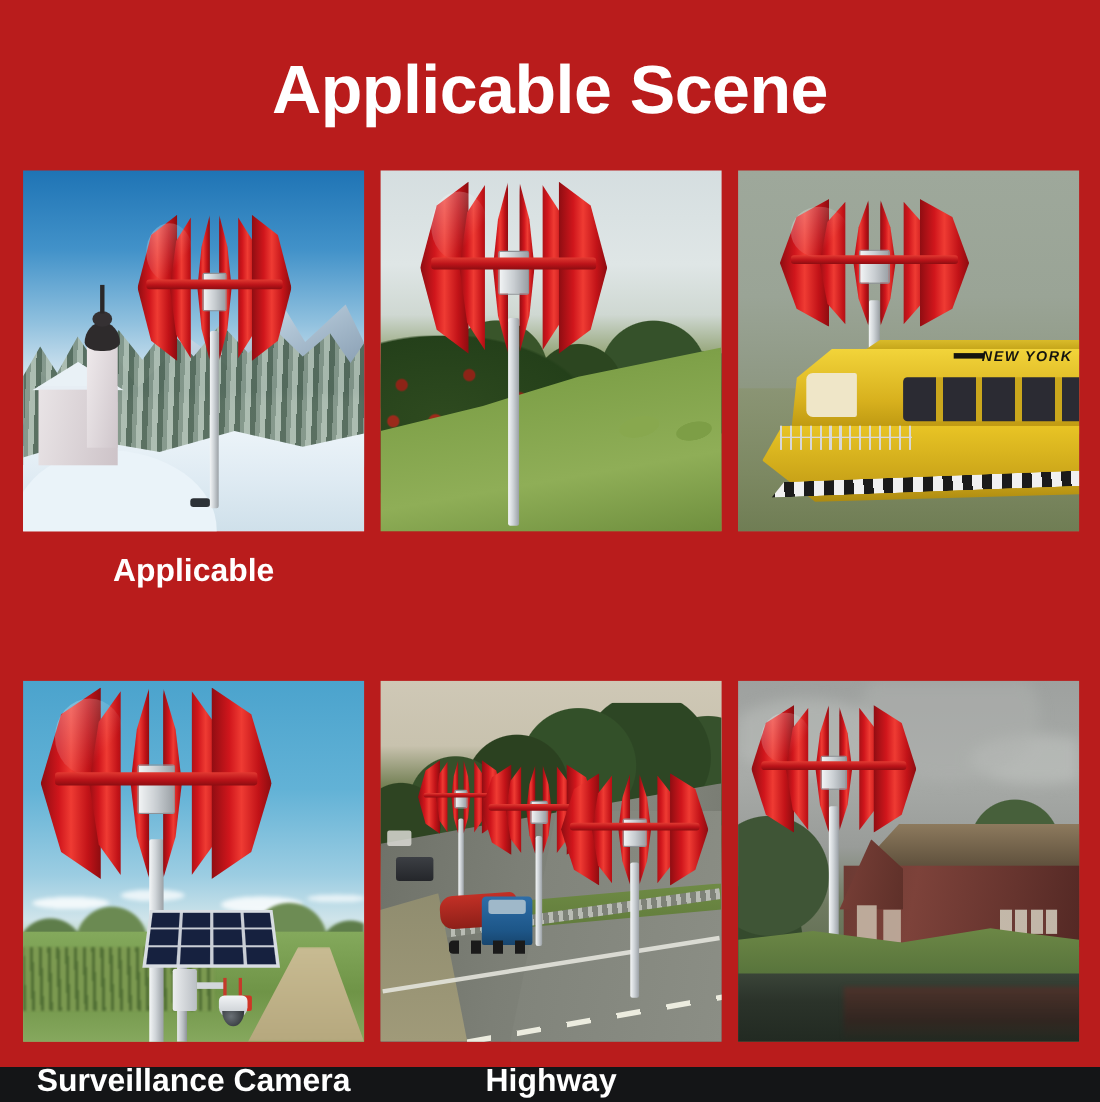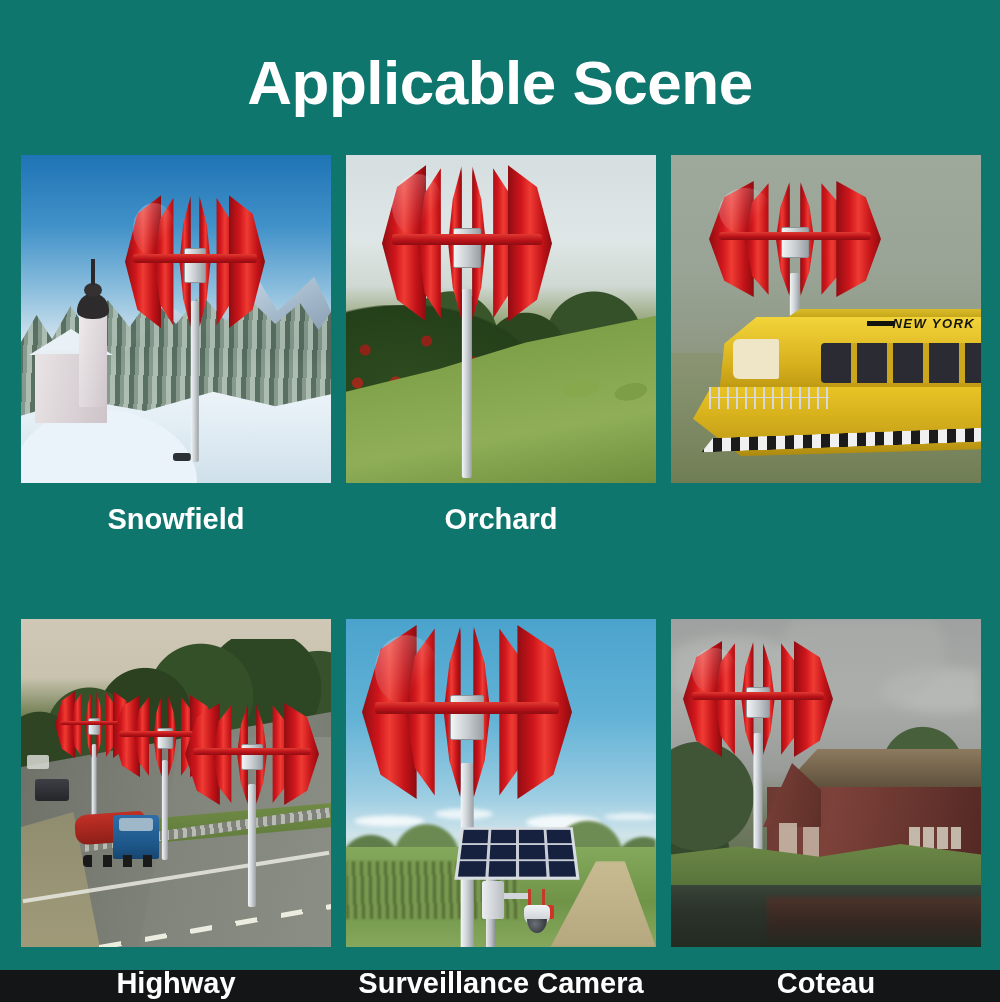--- a/index.html
+++ b/index.html
@@ -9,21 +9,21 @@
     height: 1002px;
     background: #141517;
     font-family: "Liberation Sans", sans-serif;
     overflow: hidden;
     position: relative;
   }
 
   .page {
     width: 1000px;
     height: 970px;
-    background: #0f766e;
+    background: #b91c1c;
     position: relative;
   }
 
   
   .page-title {
     width: 100%;
     text-align: center;
     color: #ffffff;
     font-size: 62px;
     font-weight: 700;
@@ -550,21 +550,21 @@
             <div class="blade inner-l"></div>
             <div class="blade inner-r"></div>
             <div class="blade mid-r"></div>
             <div class="blade outer-r"></div>
             <div class="hub-body"></div>
             <div class="hub-bar"></div>
             <div class="gloss"></div>
           </div>
         </div>
       </div>
-      <div class="caption">Snowfield</div>
+      <div class="caption">Applicable</div>
     </div>
 
     <div class="cell">
       <div class="tile sc-orchard">
         <div class="orch-treeline"></div>
         <div class="orch-apples"></div>
         <div class="orch-grass"></div>
         <div class="orch-leaf"></div>
         <div class="turbine" style="left:36px; top:10px; width:170px; height:270px;">
           <div class="pole"></div>
@@ -574,21 +574,20 @@
             <div class="blade inner-l"></div>
             <div class="blade inner-r"></div>
             <div class="blade mid-r"></div>
             <div class="blade outer-r"></div>
             <div class="hub-body"></div>
             <div class="hub-bar"></div>
             <div class="gloss"></div>
           </div>
         </div>
       </div>
-      <div class="caption">Orchard</div>
     </div>
 
     <div class="cell">
       <div class="tile sc-yacht">
         <div class="yacht-water"></div>
         <div class="turbine" style="left:38px; top:26px; width:172px; height:200px;">
           <div class="pole"></div>
           <div class="rotor">
             <div class="blade outer-l"></div>
             <div class="blade mid-l"></div>
@@ -604,83 +603,20 @@
         <div class="boat-roof"></div>
         <div class="boat-cabin"></div>
         <div class="boat-windows"></div>
         <div class="boat-bow-window"></div>
         <div class="boat-hull"></div>
         <div class="boat-rail"></div>
         <div class="boat-check"></div>
         <div class="boat-dash"></div>
         <div class="boat-label">NEW YORK</div>
       </div>
-    </div>
-
-    <div class="cell row2">
-      <div class="tile sc-hwy">
-        <div class="hwy-trees"></div>
-        <div class="hwy-road"></div>
-        <div class="hwy-road2"></div>
-        <div class="hwy-median"></div>
-        <div class="hwy-guard"></div>
-        <div class="hwy-shoulder"></div>
-        <div class="hwy-line1"></div>
-        <div class="hwy-line2"></div>
-
-        <div class="turbine" style="left:34px; top:72px; width:78px; height:116px;">
-          <div class="pole"></div>
-          <div class="rotor">
-            <div class="blade outer-l"></div>
-            <div class="blade mid-l"></div>
-            <div class="blade inner-l"></div>
-            <div class="blade inner-r"></div>
-            <div class="blade mid-r"></div>
-            <div class="blade outer-r"></div>
-            <div class="hub-body"></div>
-            <div class="hub-bar"></div>
-          </div>
-        </div>
-
-        <div class="turbine" style="left:92px; top:76px; width:104px; height:142px;">
-          <div class="pole"></div>
-          <div class="rotor">
-            <div class="blade outer-l"></div>
-            <div class="blade mid-l"></div>
-            <div class="blade inner-l"></div>
-            <div class="blade inner-r"></div>
-            <div class="blade mid-r"></div>
-            <div class="blade outer-r"></div>
-            <div class="hub-body"></div>
-            <div class="hub-bar"></div>
-          </div>
-        </div>
-
-        <div class="turbine" style="left:164px; top:84px; width:134px; height:176px;">
-          <div class="pole"></div>
-          <div class="rotor">
-            <div class="blade outer-l"></div>
-            <div class="blade mid-l"></div>
-            <div class="blade inner-l"></div>
-            <div class="blade inner-r"></div>
-            <div class="blade mid-r"></div>
-            <div class="blade outer-r"></div>
-            <div class="hub-body"></div>
-            <div class="hub-bar"></div>
-          </div>
-        </div>
-
-        <div class="truck-tank"></div>
-        <div class="truck-cab"></div>
-        <div class="truck-windshield"></div>
-        <div class="truck-wheels"></div>
-        <div class="truck2"></div>
-        <div class="truck3"></div>
-      </div>
-      <div class="caption">Highway</div>
     </div>
 
     <div class="cell row2">
       <div class="tile sc-cam">
         <div class="cam-clouds"></div>
         <div class="cam-trees"></div>
         <div class="cam-field"></div>
         <div class="cam-crop"></div>
         <div class="cam-path"></div>
         <div class="turbine" style="left:16px; top:6px; width:210px; height:300px;">
@@ -704,20 +640,83 @@
         <div class="cam-ant1"></div>
         <div class="cam-ant2"></div>
         <div class="cam-redbox"></div>
         <div class="cam-head"></div>
         <div class="cam-dome"></div>
       </div>
       <div class="caption">Surveillance Camera</div>
     </div>
 
     <div class="cell row2">
+      <div class="tile sc-hwy">
+        <div class="hwy-trees"></div>
+        <div class="hwy-road"></div>
+        <div class="hwy-road2"></div>
+        <div class="hwy-median"></div>
+        <div class="hwy-guard"></div>
+        <div class="hwy-shoulder"></div>
+        <div class="hwy-line1"></div>
+        <div class="hwy-line2"></div>
+
+        <div class="turbine" style="left:34px; top:72px; width:78px; height:116px;">
+          <div class="pole"></div>
+          <div class="rotor">
+            <div class="blade outer-l"></div>
+            <div class="blade mid-l"></div>
+            <div class="blade inner-l"></div>
+            <div class="blade inner-r"></div>
+            <div class="blade mid-r"></div>
+            <div class="blade outer-r"></div>
+            <div class="hub-body"></div>
+            <div class="hub-bar"></div>
+          </div>
+        </div>
+
+        <div class="turbine" style="left:92px; top:76px; width:104px; height:142px;">
+          <div class="pole"></div>
+          <div class="rotor">
+            <div class="blade outer-l"></div>
+            <div class="blade mid-l"></div>
+            <div class="blade inner-l"></div>
+            <div class="blade inner-r"></div>
+            <div class="blade mid-r"></div>
+            <div class="blade outer-r"></div>
+            <div class="hub-body"></div>
+            <div class="hub-bar"></div>
+          </div>
+        </div>
+
+        <div class="turbine" style="left:164px; top:84px; width:134px; height:176px;">
+          <div class="pole"></div>
+          <div class="rotor">
+            <div class="blade outer-l"></div>
+            <div class="blade mid-l"></div>
+            <div class="blade inner-l"></div>
+            <div class="blade inner-r"></div>
+            <div class="blade mid-r"></div>
+            <div class="blade outer-r"></div>
+            <div class="hub-body"></div>
+            <div class="hub-bar"></div>
+          </div>
+        </div>
+
+        <div class="truck-tank"></div>
+        <div class="truck-cab"></div>
+        <div class="truck-windshield"></div>
+        <div class="truck-wheels"></div>
+        <div class="truck2"></div>
+        <div class="truck3"></div>
+      </div>
+      <div class="caption">Highway</div>
+    </div>
+
+    <div class="cell row2">
       <div class="tile sc-coteau">
         <div class="cot-clouds"></div>
         <div class="cot-trees-r"></div>
         <div class="cot-trees-l"></div>
         <div class="turbine" style="left:12px; top:22px; width:150px; height:200px;">
           <div class="pole"></div>
           <div class="rotor">
             <div class="blade outer-l"></div>
             <div class="blade mid-l"></div>
             <div class="blade inner-l"></div>
@@ -732,17 +731,16 @@
         <div class="barn-roof"></div>
         <div class="barn"></div>
         <div class="barn-gable"></div>
         <div class="barn-door"></div>
         <div class="barn-door2"></div>
         <div class="barn-win"></div>
         <div class="cot-grass"></div>
         <div class="cot-water"></div>
         <div class="cot-refl"></div>
       </div>
-      <div class="caption">Coteau</div>
     </div>
 
   </div>
 </div>
 
 </body></html>

